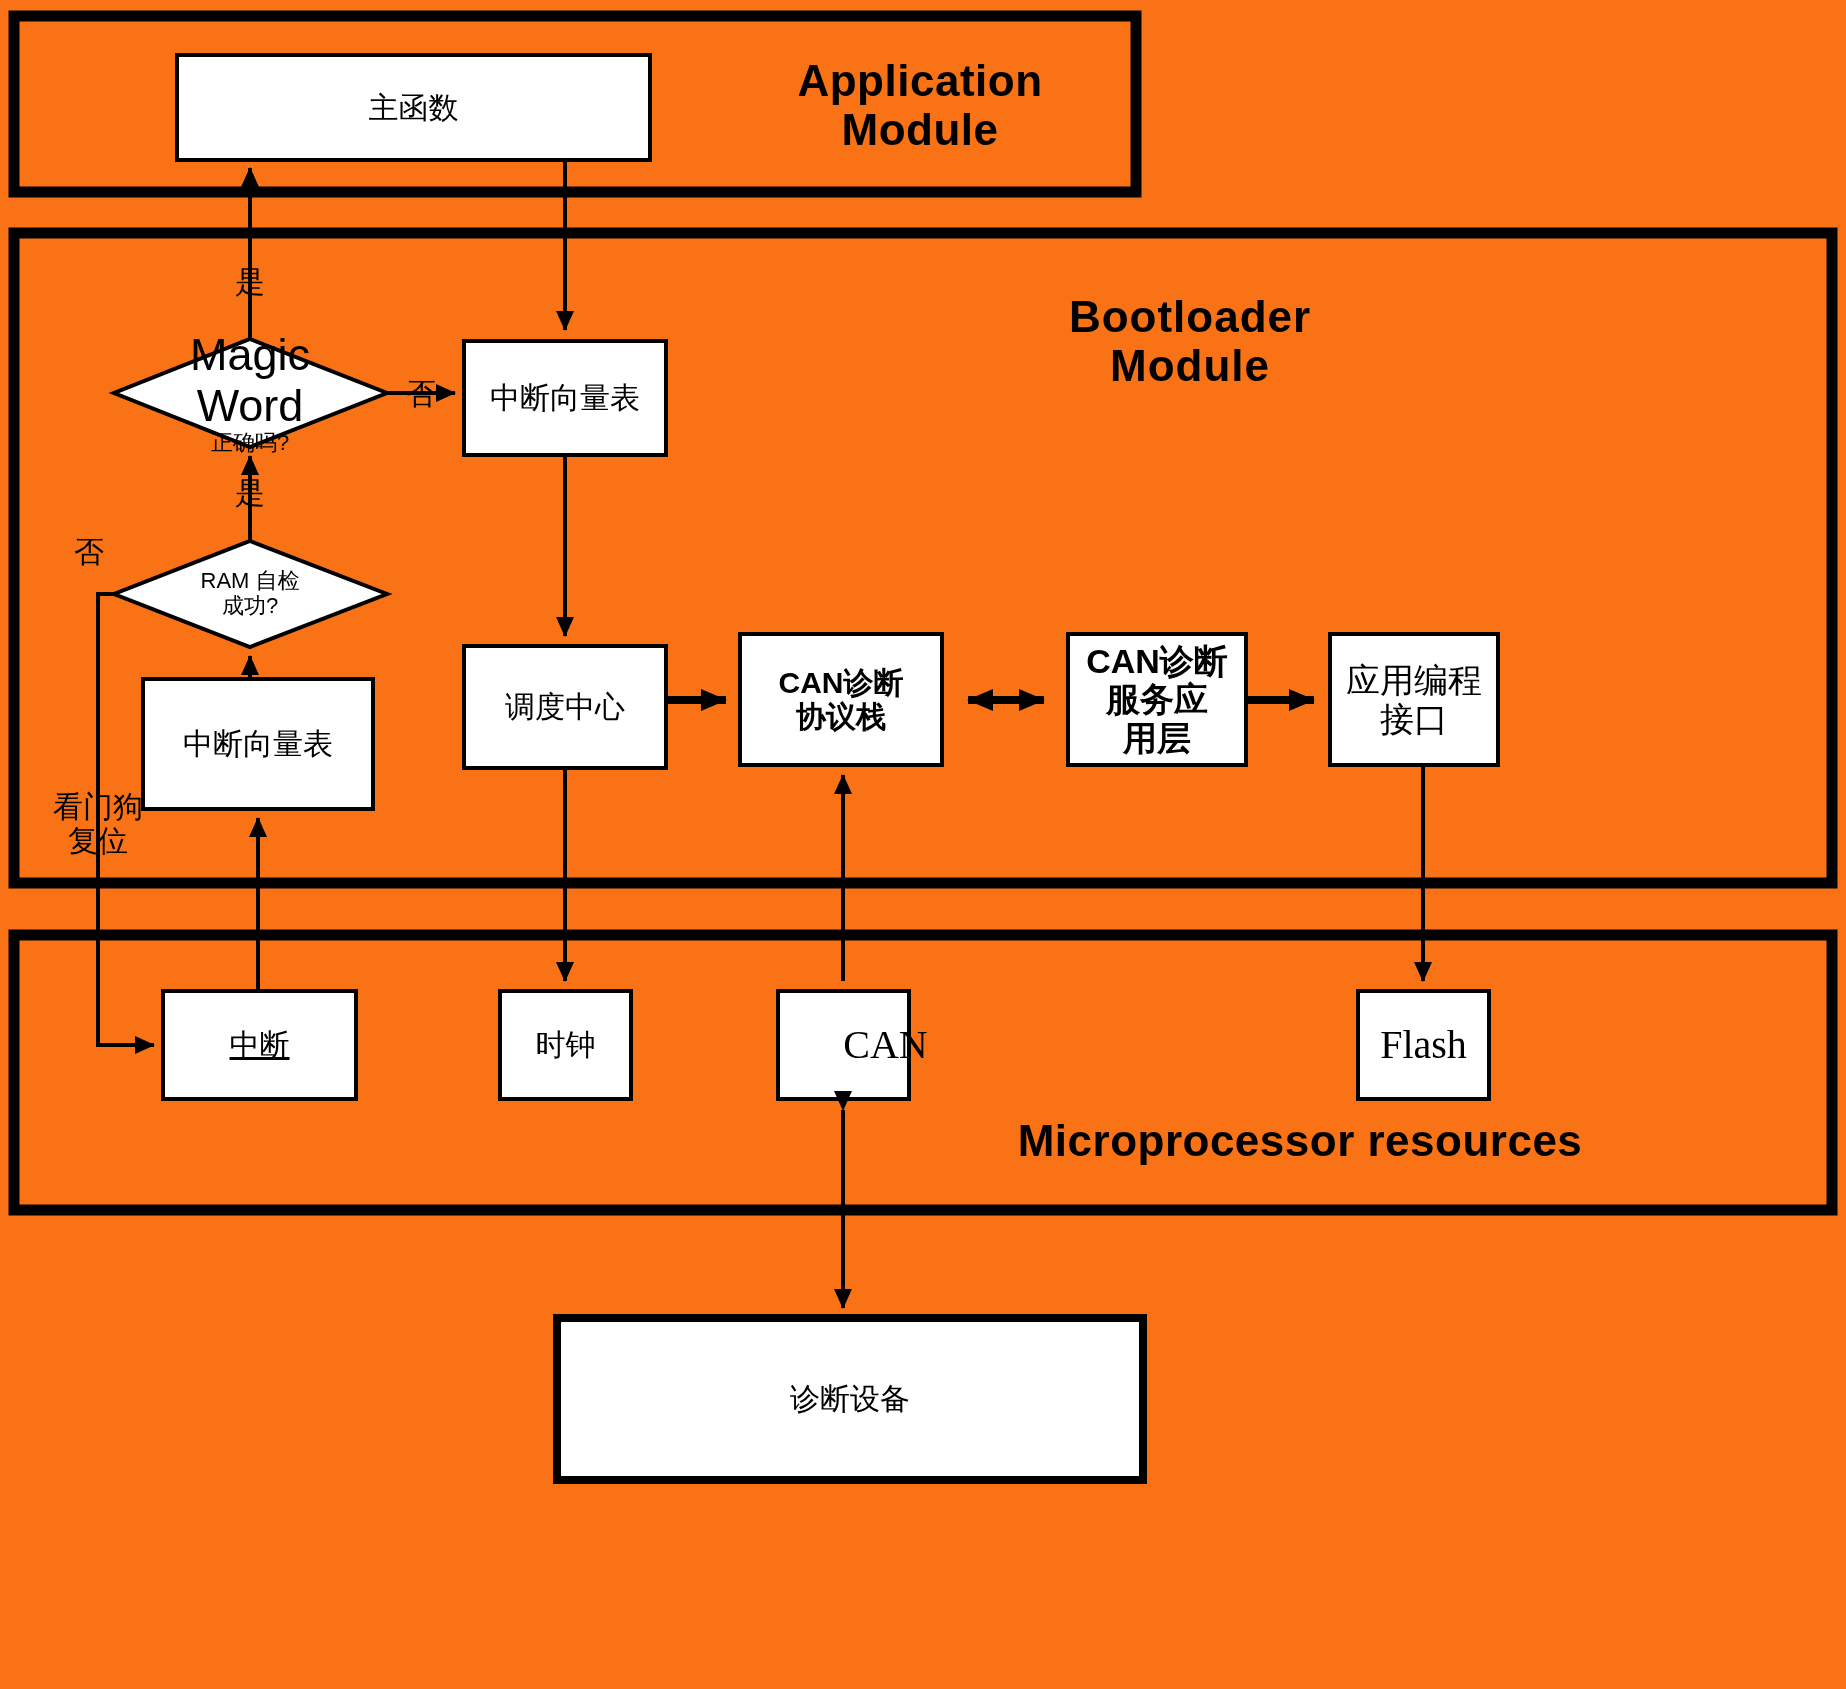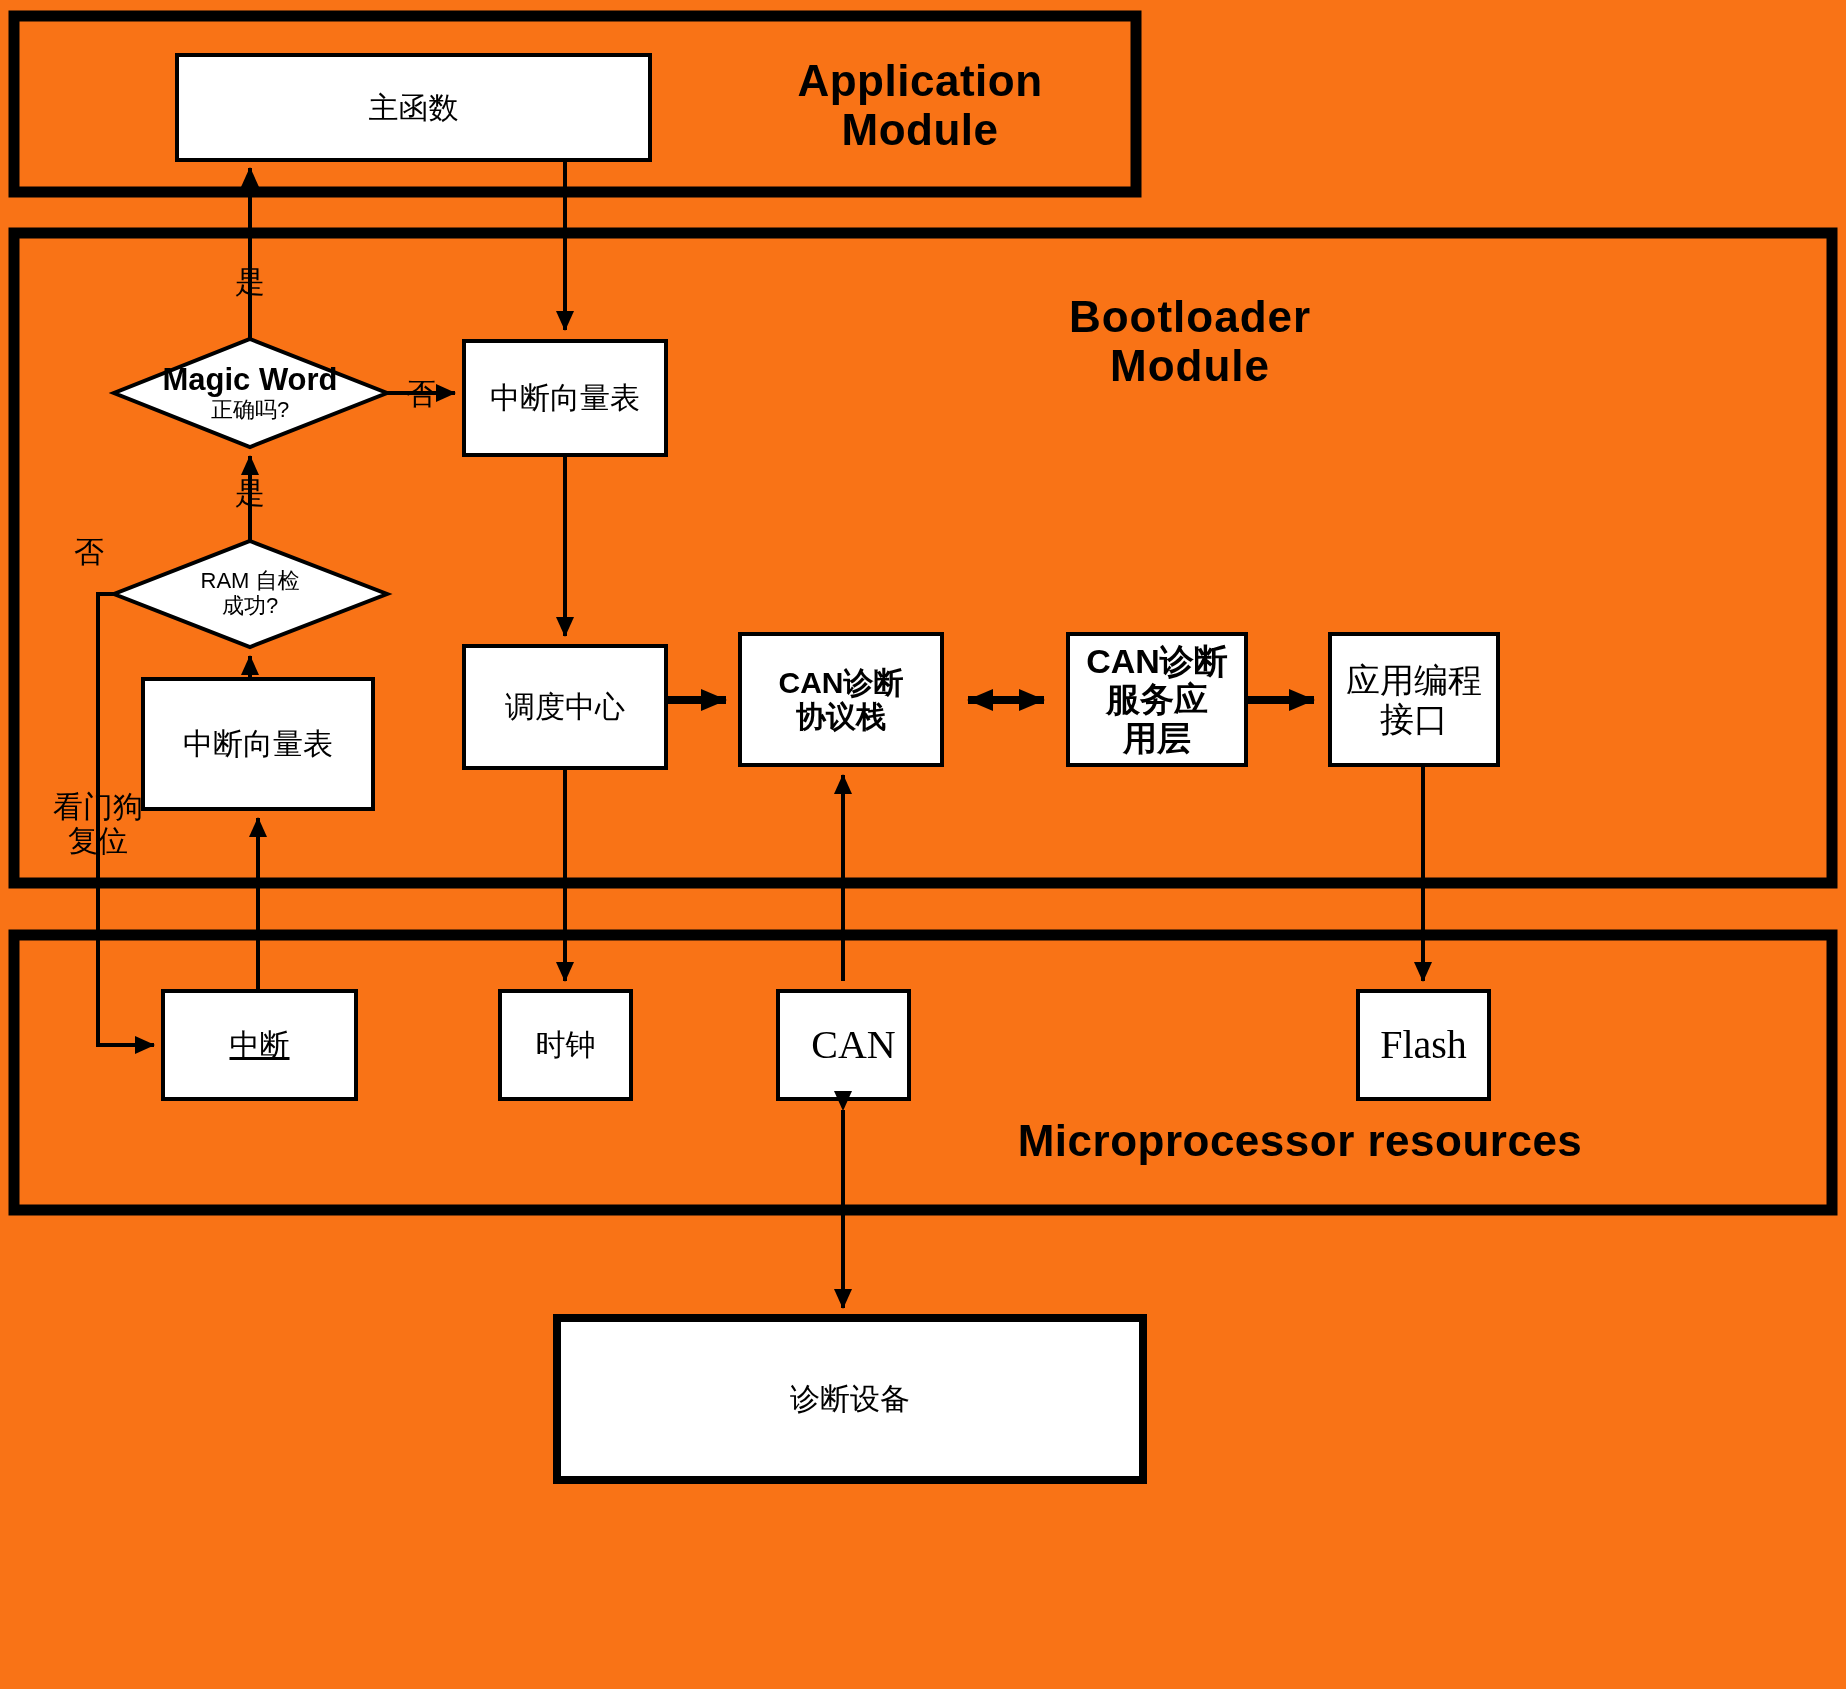--- a/index.html
+++ b/index.html
@@ -40,22 +40,22 @@
     font-size: 30px;
   }
   .box-label-sm {
     font-size: 34px;
   }
   .serif-label {
     font-family: "Liberation Serif", serif;
     font-size: 40px;
   }
   .diamond-label {
-    font-size: 31px;
-    font-weight: 700;
+    font-size: 45px;
+    font-weight: 400;
   }
   .diamond-label-cn {
     font-size: 22px;
   }
   .edge-label {
     font-size: 30px;
   }
   .section-title {
     font-size: 44px;
     font-weight: 700;
@@ -169,21 +169,21 @@
 服务应
 用层</div>
 
   <div class="lbl box-label-sm" style="left:1330px; top:634px; width:168px; height:131px;">应用编程
 接口</div>
 
   <div class="lbl box-label" style="left:163px; top:991px; width:193px; height:108px;text-decoration:underline;">中断</div>
 
   <div class="lbl box-label" style="left:500px; top:991px; width:131px; height:108px;">时钟</div>
 
-  <div class="lbl serif-label" style="left:788px; top:991px; width:131px; height:108px;">CAN</div>
+  <div class="lbl serif-label" style="left:820px; top:991px; width:131px; height:108px;">CAN</div>
 
   <div class="lbl serif-label" style="left:1358px; top:991px; width:131px; height:108px;">Flash</div>
 
   <div class="lbl box-label" style="left:557px; top:1318px; width:586px; height:162px;">诊断设备</div>
 
   <div class="lbl" style="left:132px; top:357px; width:236px; height:72px; flex-direction:column;">
     <span class="diamond-label">Magic Word</span>
     <span class="diamond-label-cn">正确吗?</span>
   </div>
 

